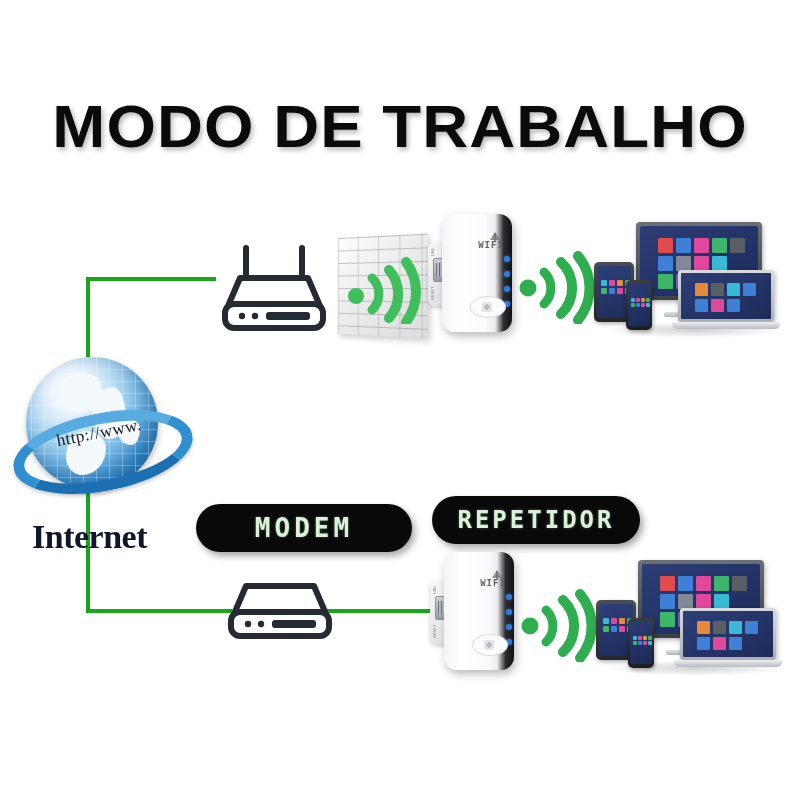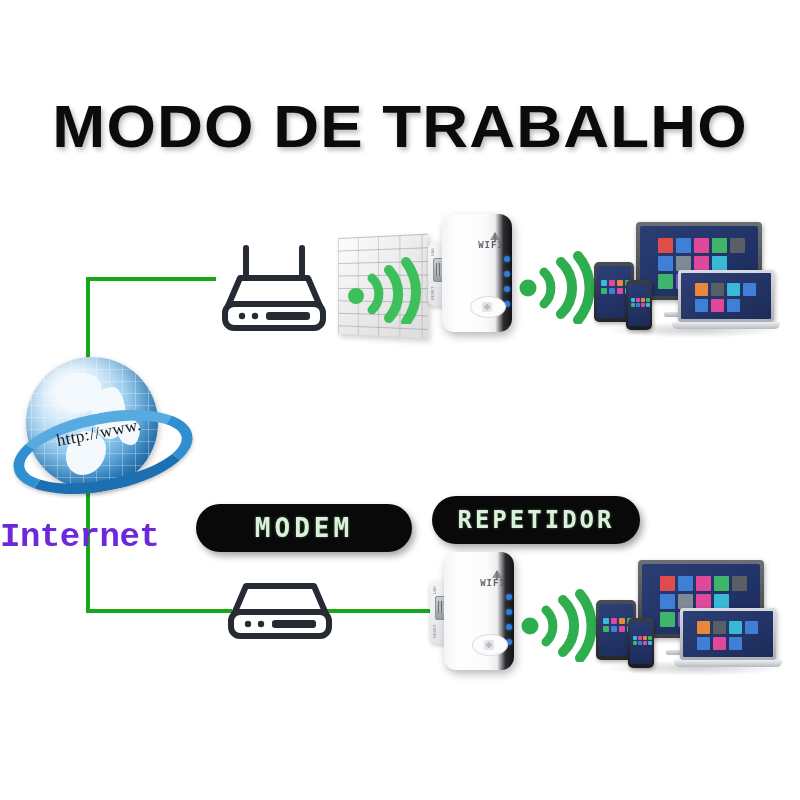--- a/index.html
+++ b/index.html
@@ -83,23 +83,23 @@
   }
   .globe .url{
     position:absolute;left:22px;top:68px;width:130px;
     font-family:"Liberation Serif", serif;
     font-size:17px;color:#1a1a1a;
     transform:rotate(-11deg);
     letter-spacing:.5px;
     text-align:center;
   }
   .internet-label{
-    position:absolute;left:0;top:518px;
-    font-family:Liberation Mono, monospace;
-    font-weight:bold;font-size:34px;color:#6d28d9;
+    position:absolute;left:32px;top:518px;
+    font-family:Liberation Serif, serif;
+    font-weight:bold;font-size:34px;color:#0f172a;
     letter-spacing:-.5px;
   }
 
   
   .netbox{position:absolute;}
   .netbox svg{display:block;}
 
   
   .wall{
     position:absolute;left:334px;top:236px;width:94px;height:100px;

